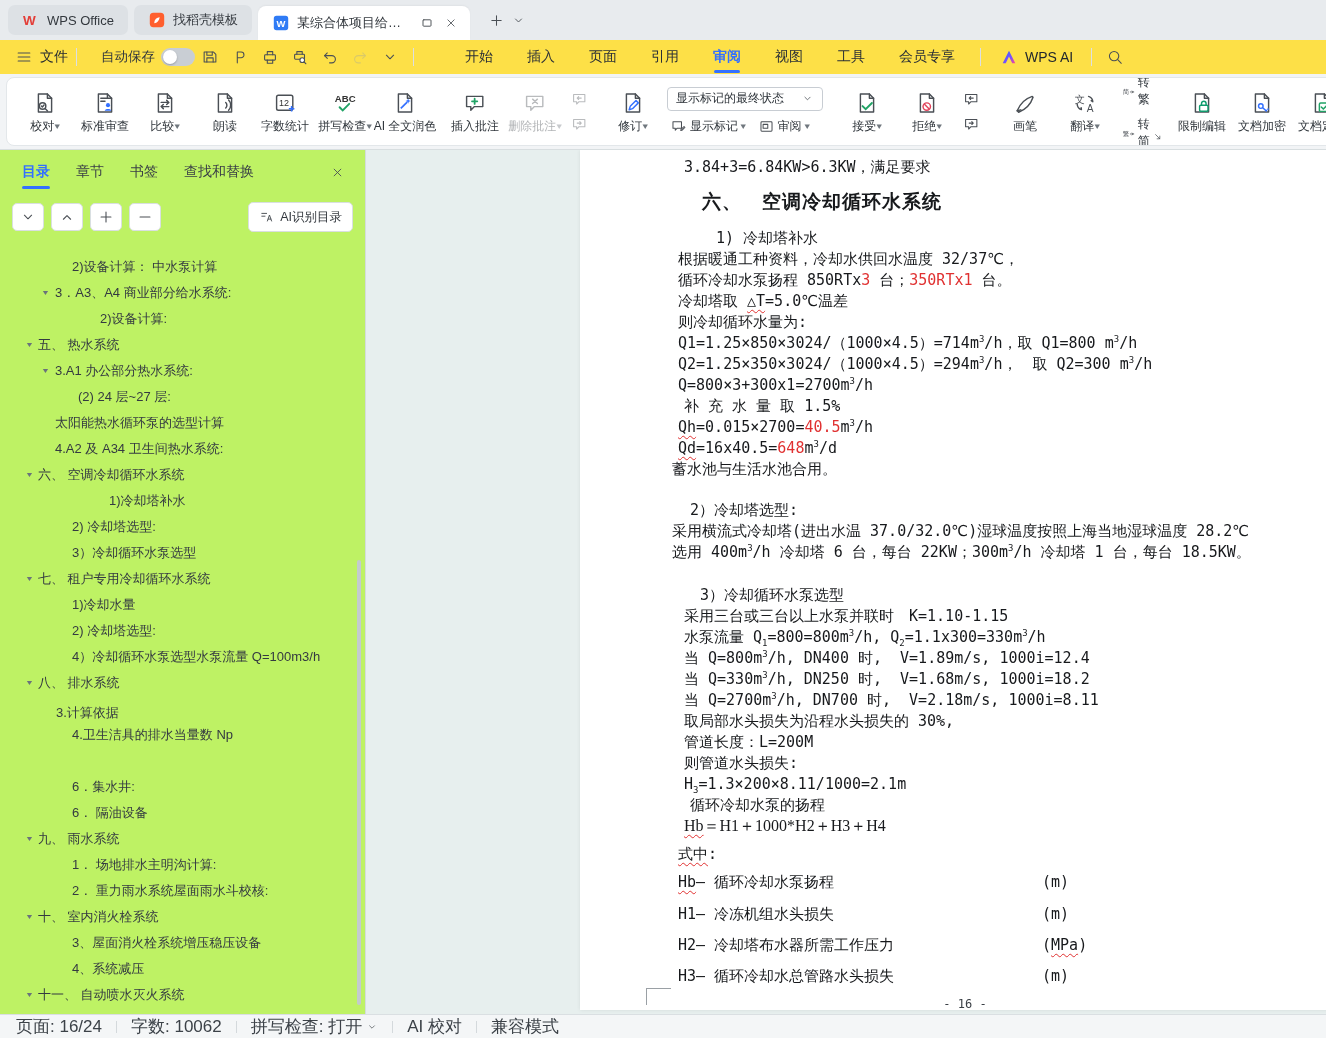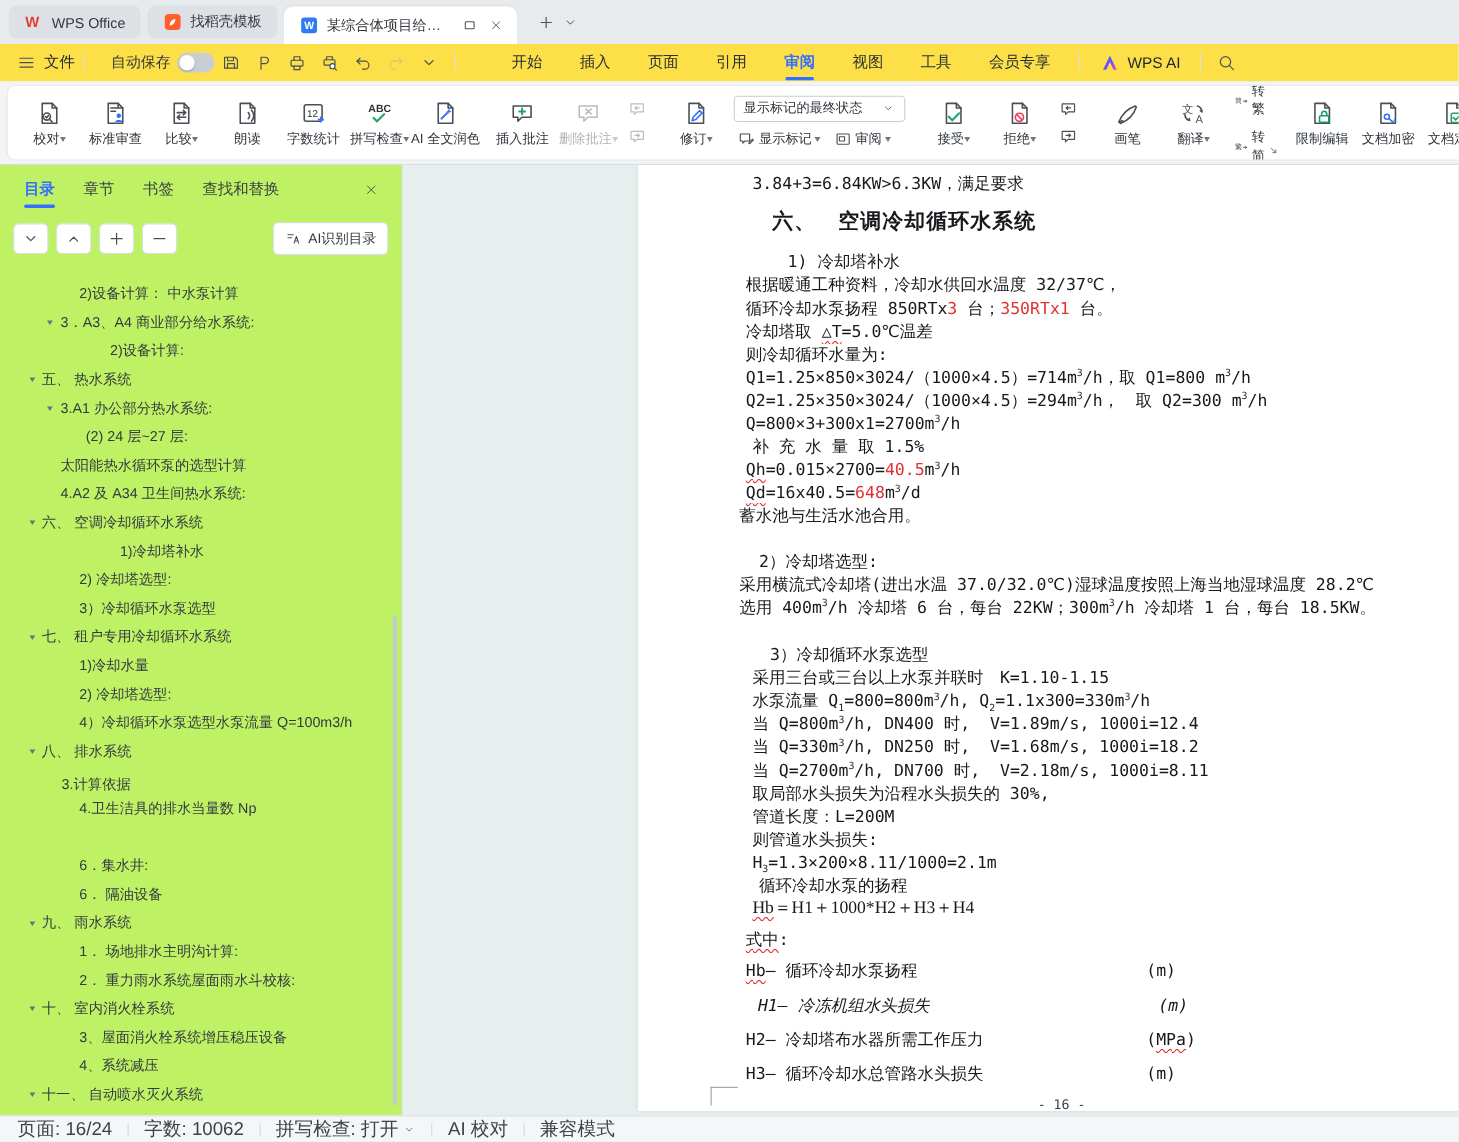--- a/index.html
+++ b/index.html
@@ -704,21 +704,21 @@
         <div class="dl" style="left: 104px; top: 519px;"><span>当 Q=330m</span><span class="sup">3</span><span>/h, DN250 时,  V=1.68m/s, 1000i=18.2</span></div>
         <div class="dl" style="left: 104px; top: 540px;"><span>当 Q=2700m</span><span class="sup">3</span><span>/h, DN700 时,  V=2.18m/s, 1000i=8.11</span></div>
         <div class="dl" style="left: 104px; top: 561px;"><span>取局部水头损失为沿程水头损失的 30%,</span></div>
         <div class="dl" style="left: 104px; top: 582px;"><span>管道长度：L=200M</span></div>
         <div class="dl" style="left: 104px; top: 603px;"><span>则管道水头损失:</span></div>
         <div class="dl" style="left: 104px; top: 624px;"><span>H</span><span class="sub">3</span><span>=1.3×200×8.11/1000=2.1m</span></div>
         <div class="dl" style="left: 110px; top: 645px;"><span>循环冷却水泵的扬程</span></div>
         <div class="dl sf" style="left: 104px; top: 666px;"><span class="sq">Hb</span><span>＝H1＋1000*H2＋H3＋H4</span></div>
         <div class="dl" style="left: 98px; top: 694px;"><span class="sq">式中</span><span>:</span></div>
         <div class="dl" style="left: 98px; top: 722px;"><span class="sq">Hb</span><span>— 循环冷却水泵扬程</span><span class="c2" style="left: 364px;"><span>(m)</span></span></div>
-        <div class="dl" style="left: 109px; top: 754px; font-style: italic;"><span>H1— 冷冻机组水头损失</span><span class="c2" style="left: 364px;"><span>(m)</span></span></div>
+        <div class="dl" style="left: 98px; top: 754px;"><span>H1— 冷冻机组水头损失</span><span class="c2" style="left: 364px;"><span>(m)</span></span></div>
         <div class="dl" style="left: 98px; top: 785px;"><span>H2— 冷却塔布水器所需工作压力</span><span class="c2" style="left: 364px;"><span>(</span><span class="sq">MPa</span><span>)</span></span></div>
         <div class="dl" style="left: 98px; top: 816px;"><span>H3— 循环冷却水总管路水头损失</span><span class="c2" style="left: 364px;"><span>(m)</span></span></div>
       </div>
     <div id="cropmark"></div>
     <div id="pgfooter">- 16 -</div>
   </div>
 </div>
 
 <div id="statusbar">
   <span class="sitem">

